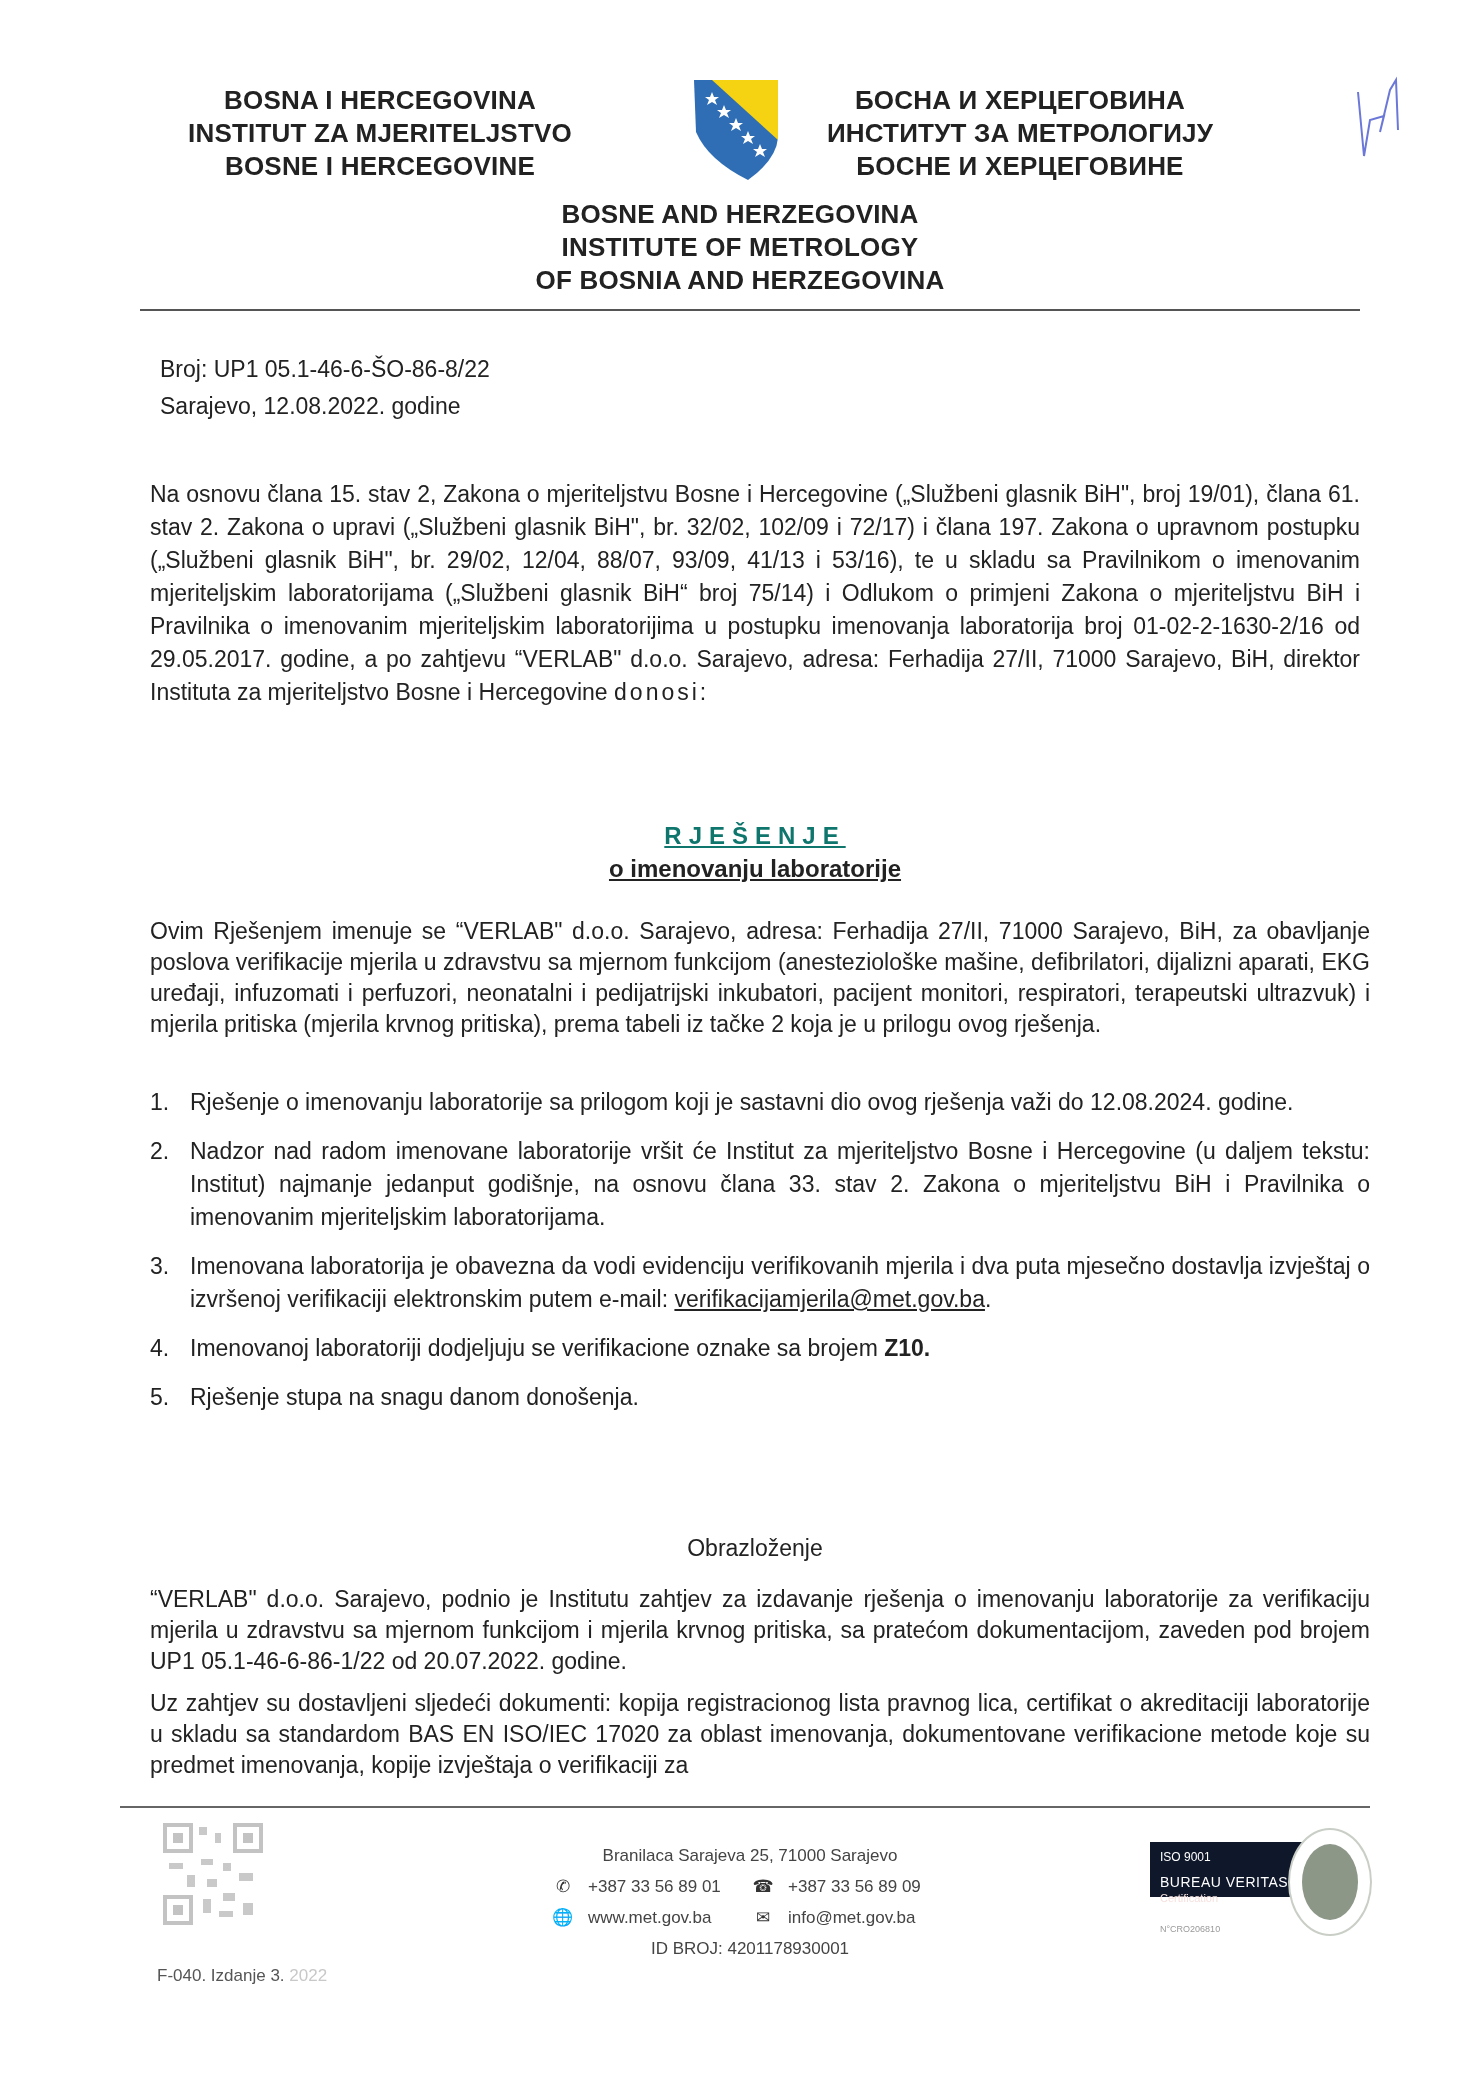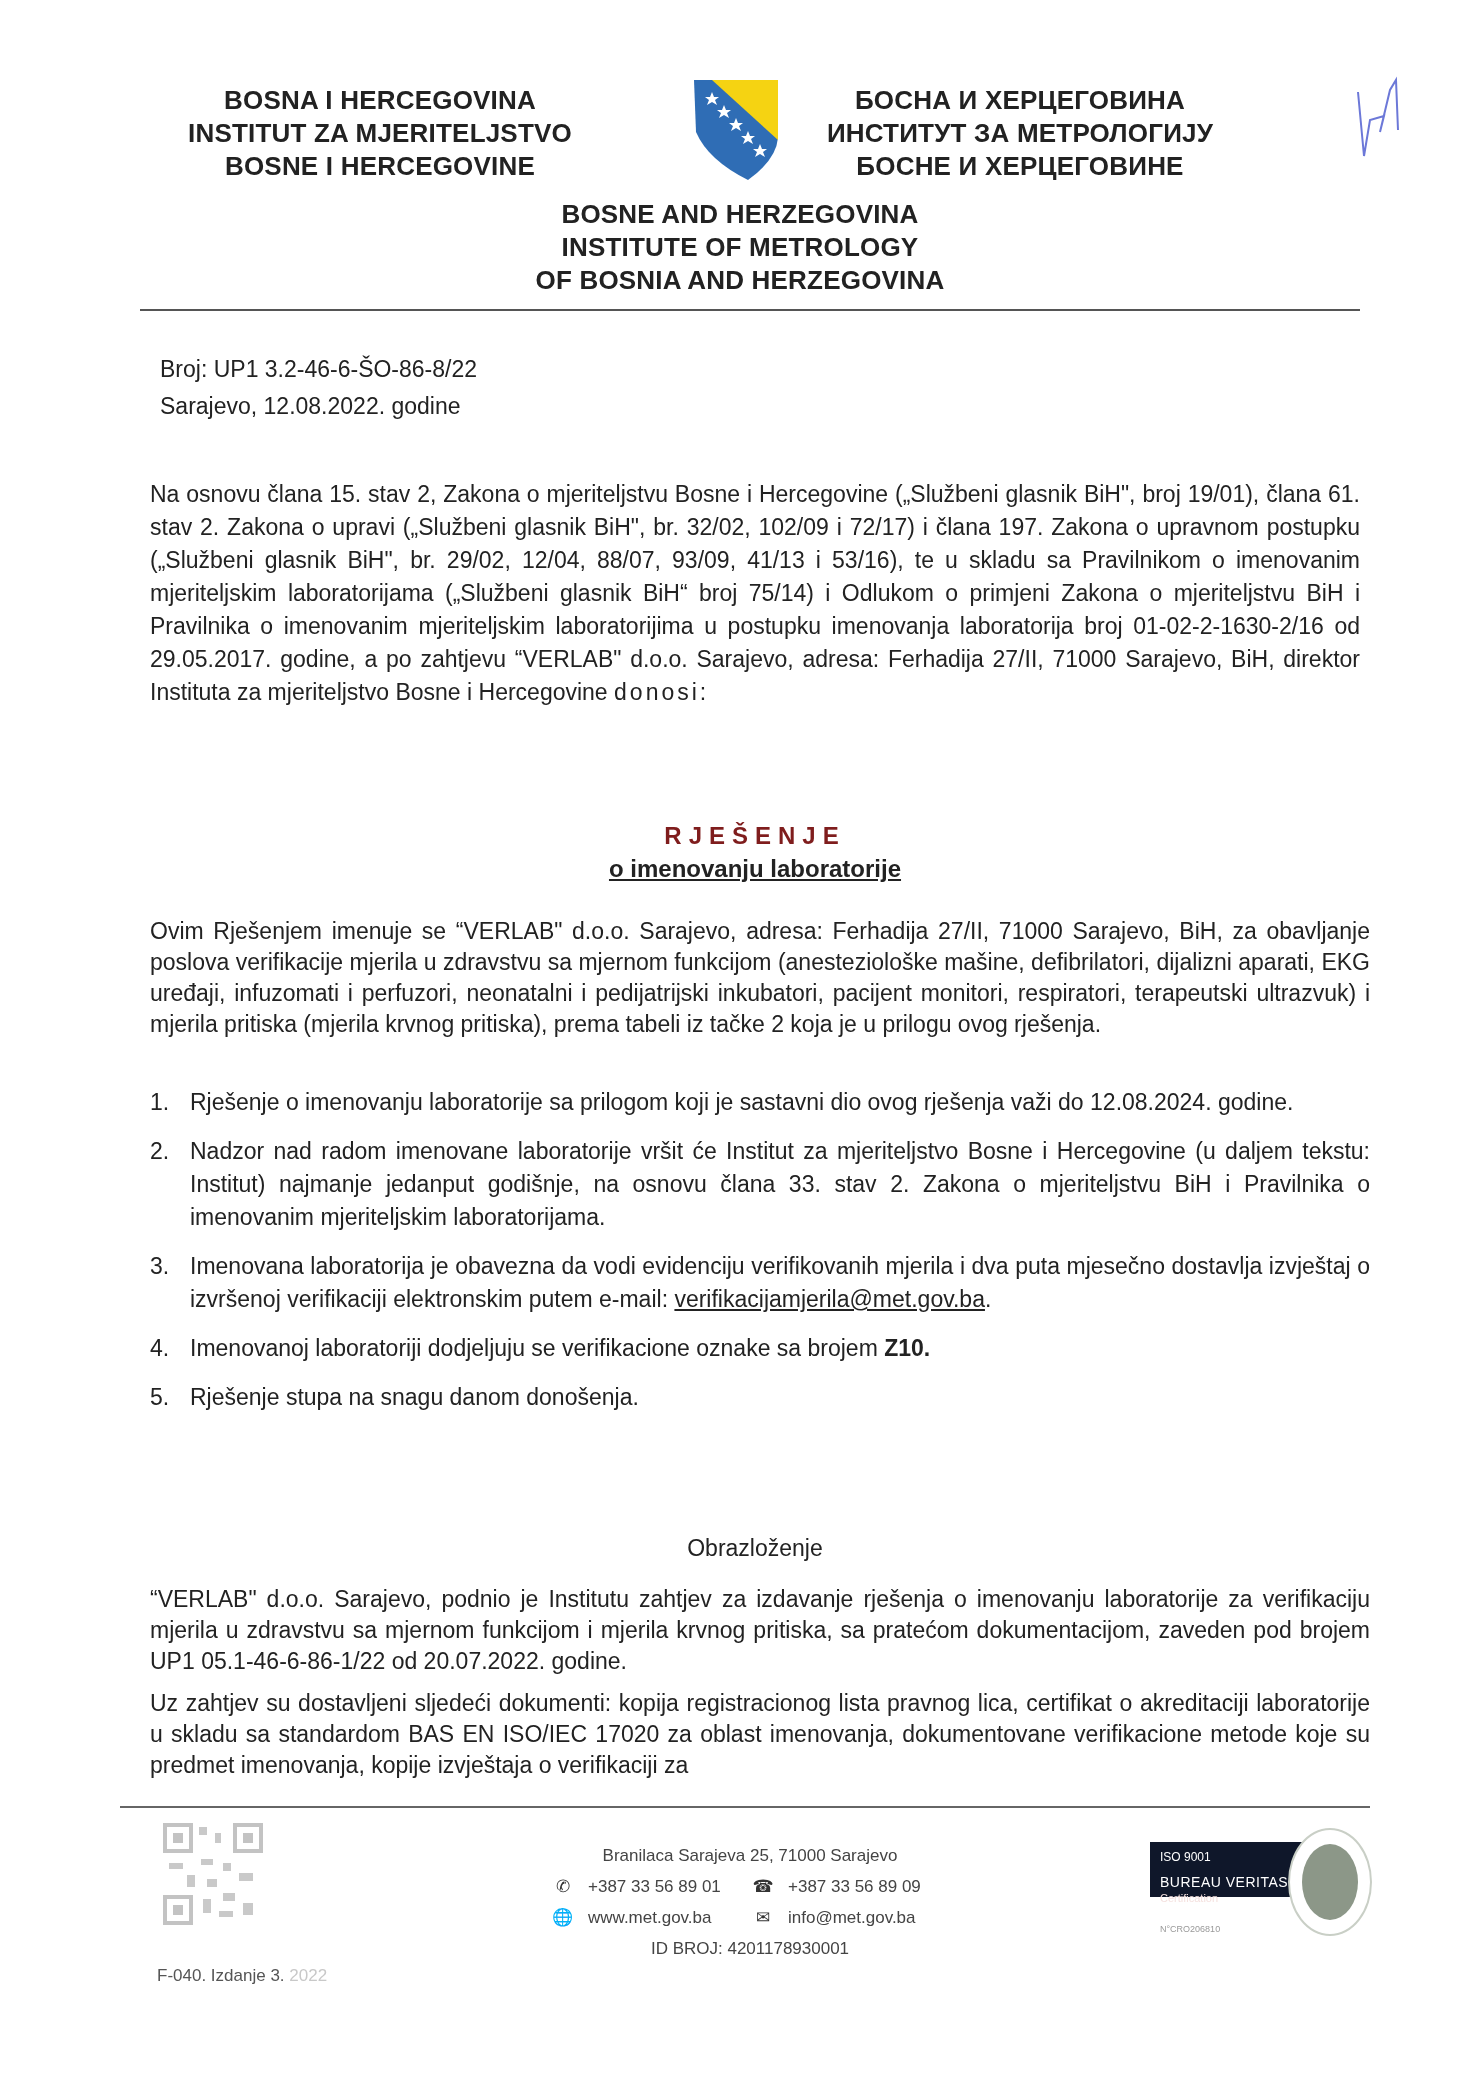--- a/index.html
+++ b/index.html
@@ -19,21 +19,21 @@
   #top-rule { left: 140px; top: 309px; width: 1220px; height: 2px; background: #555; }
 
   .meta { left: 160px; font-size: 23px; color: #222; line-height: 30px; }
   #ref-number { top: 354px; }
   #ref-date { top: 391px; }
 
   .body-text { font-size: 23px; line-height: 33px; text-align: justify; color: #222; }
   #intro { left: 150px; top: 478px; width: 1210px; }
   .spaced { letter-spacing: 3px; }
 
-  #decision-title { left: 140px; top: 822px; width: 1230px; text-align: center; font-weight: bold; font-size: 24px; letter-spacing: 7px; color: #7f1d1d; }
+  #decision-title { left: 140px; top: 822px; width: 1230px; text-align: center; font-weight: bold; font-size: 24px; letter-spacing: 7px; color: #0f766e; text-decoration: underline; }
   #decision-subtitle { left: 140px; top: 855px; width: 1230px; text-align: center; font-weight: bold; font-size: 24px; color: #222; text-decoration: underline; }
 
   #decision-para { left: 150px; top: 916px; width: 1220px; line-height: 31px; }
 
   #decision-list { left: 150px; top: 1086px; width: 1220px; margin: 0; padding: 0; list-style: none; }
   #decision-list li { position: relative; padding-left: 40px; font-size: 23px; line-height: 33px; text-align: justify; color: #222; margin-bottom: 16px; }
   #decision-list li .num { position: absolute; left: 0; top: 0; }
   .email-link { color: #222; text-decoration: underline; }
   .bold { font-weight: bold; }
 
@@ -98,21 +98,21 @@
 </div>
 
 <div class="abs hdr" id="hdr-center">
   <div>BOSNE AND HERZEGOVINA</div>
   <div>INSTITUTE OF METROLOGY</div>
   <div>OF BOSNIA AND HERZEGOVINA</div>
 </div>
 
 <div class="abs" id="top-rule"></div>
 
-<div class="abs meta" id="ref-number">Broj: UP1 3.2-46-6-ŠO-86-8/22</div>
+<div class="abs meta" id="ref-number">Broj: UP1 05.1-46-6-ŠO-86-8/22</div>
 <div class="abs meta" id="ref-date">Sarajevo, 12.08.2022. godine</div>
 
 <div class="abs body-text" id="intro"><span>Na osnovu člana 15. stav 2, Zakona o mjeriteljstvu Bosne i Hercegovine („Službeni glasnik BiH", broj 19/01), člana 61. stav 2. Zakona o upravi („Službeni glasnik BiH", br. 32/02, 102/09 i 72/17) i člana 197. Zakona o upravnom postupku („Službeni glasnik BiH", br. 29/02, 12/04, 88/07, 93/09, 41/13 i 53/16), te u skladu sa Pravilnikom o imenovanim mjeriteljskim laboratorijama („Službeni glasnik BiH“ broj 75/14) i Odlukom o primjeni Zakona o mjeriteljstvu BiH i Pravilnika o imenovanim mjeriteljskim laboratorijima u postupku imenovanja laboratorija broj 01-02-2-1630-2/16 od 29.05.2017. godine, a po zahtjevu “VERLAB" d.o.o. Sarajevo, adresa: Ferhadija 27/II, 71000 Sarajevo, BiH, direktor Instituta za mjeriteljstvo Bosne i Hercegovine </span><span class="spaced">donosi:</span></div>
 
 <div class="abs" id="decision-title">RJEŠENJE</div>
 <div class="abs" id="decision-subtitle">o imenovanju laboratorije</div>
 
 <div class="abs body-text" id="decision-para">Ovim Rješenjem imenuje se “VERLAB" d.o.o. Sarajevo, adresa: Ferhadija 27/II, 71000 Sarajevo, BiH, za obavljanje poslova verifikacije mjerila u zdravstvu sa mjernom funkcijom (anesteziološke mašine, defibrilatori, dijalizni aparati, EKG uređaji, infuzomati i perfuzori, neonatalni i pedijatrijski inkubatori, pacijent monitori, respiratori, terapeutski ultrazvuk) i mjerila pritiska (mjerila krvnog pritiska), prema tabeli iz tačke 2 koja je u prilogu ovog rješenja.</div>
 
 <ol class="abs" id="decision-list">

